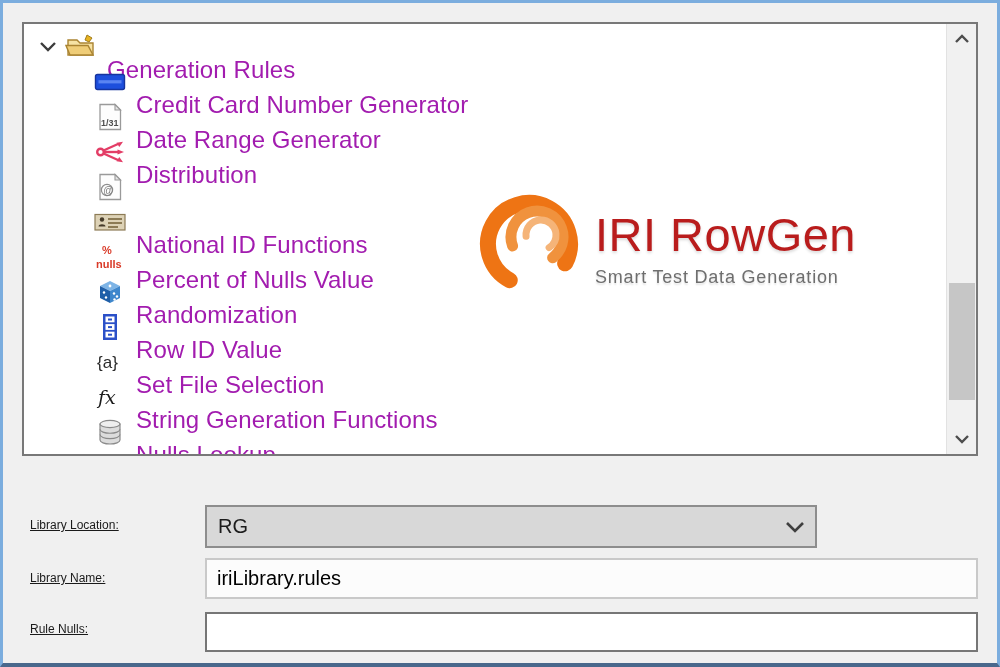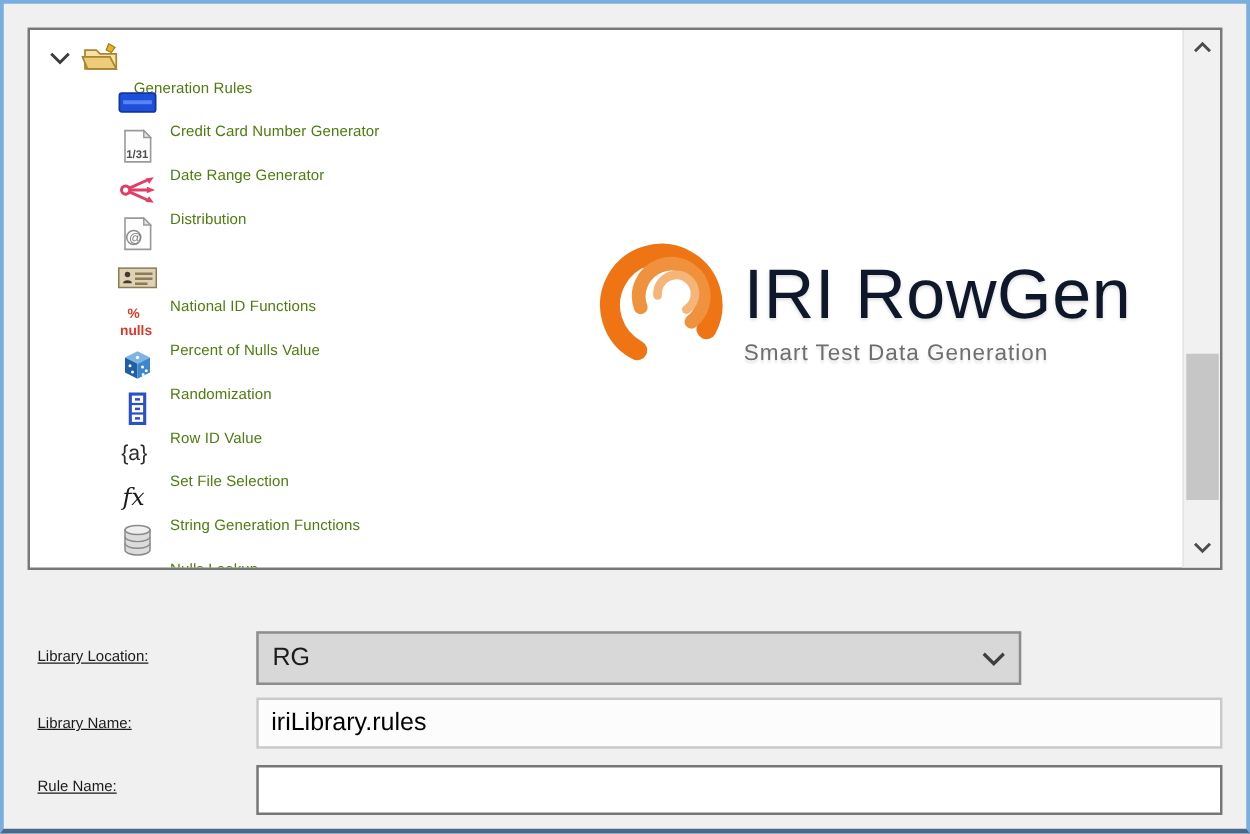--- a/index.html
+++ b/index.html
@@ -28,39 +28,39 @@
     border: 2px solid #787878;
   }
   .tree-rows { position: absolute; left: 0; top: 0; right: 32px; bottom: 0; padding-top: 5px; overflow: hidden; }
   .tree-row {
     height: 35px; display: flex; align-items: center;
     padding-left: 69px; cursor: default; white-space: nowrap;
   }
   .tree-row.root { padding-left: 12px; }
   .tree-row .expander { width: 24px; height: 24px; display: inline-flex; align-items: center; justify-content: center; margin-right: 4px; }
   .tree-row .tree-icon { width: 34px; height: 28px; display: inline-flex; align-items: center; justify-content: center; margin-right: 9px; flex: 0 0 auto; }
-  .tree-row .tree-label { font-size: 12px; color: #4d7c0f; letter-spacing: 0.1px; margin-top: 47px; }
+  .tree-row .tree-label { font-size: 24px; color: #a21caf; letter-spacing: 0.1px; margin-top: 47px; }
   
   .scrollbar {
     position: absolute; top: 0; right: 0; width: 30px; bottom: 0;
     background: #f1f1f1; border-left: 1px solid #e2e2e2;
   }
   .sb-btn { position: absolute; left: 0; width: 30px; height: 30px; display: flex; align-items: center; justify-content: center; }
   .sb-up { top: 0; }
   .sb-down { bottom: 0; }
   .sb-thumb { position: absolute; left: 2px; width: 26px; background: #c6c6c6; }
   
   .logo {
     position: absolute; left: 473px; top: 180px;
     display: flex; align-items: center; z-index: 5;
   }
   .logo-mark { width: 112px; height: 126px; }
   .logo-text { margin-left: 10px; margin-top: 8px; }
   .logo-title {
-    font-size: 56px; color: #0f172a; letter-spacing: 0.5px; line-height: 1.05;
+    font-size: 47px; color: #b91c1c; letter-spacing: 0.5px; line-height: 1.05;
     text-shadow: 0 2px 3px rgba(0,0,0,0.15);
   }
   .logo-subtitle {
     font-size: 18px; color: #6e6e6e; letter-spacing: 0.8px; margin-top: 8px;
     text-shadow: 0 2px 2px rgba(0,0,0,0.12);
   }
   
   .form-label {
     position: absolute; left: 30px; font-size: 12px; color: #1a1a1a; white-space: nowrap; text-decoration: underline;
   }
@@ -278,14 +278,14 @@
   <span class="combo-chevron">
     <svg width="20" height="12" viewBox="0 0 20 12">
         <polyline points="2,2 10,10 18,2" fill="none" stroke="#3f3f3f" stroke-width="2.6"></polyline>
       </svg>
   </span>
 </div>
 
 <div class="form-label" style="top:571px">Library Name:</div>
 <input class="field field-libname" type="text" disabled="" value="iriLibrary.rules" style="">
 
-<div class="form-label" style="top:622px">Rule Name:</div>
+<div class="form-label" style="top:622px">Rule Nulls:</div>
 <input class="field field-rulename" type="text" value="" style="">
 
 </body></html>

